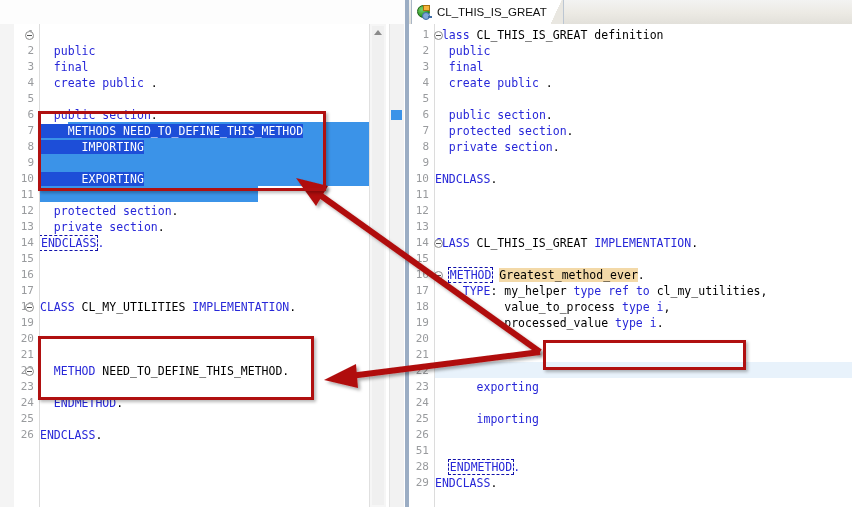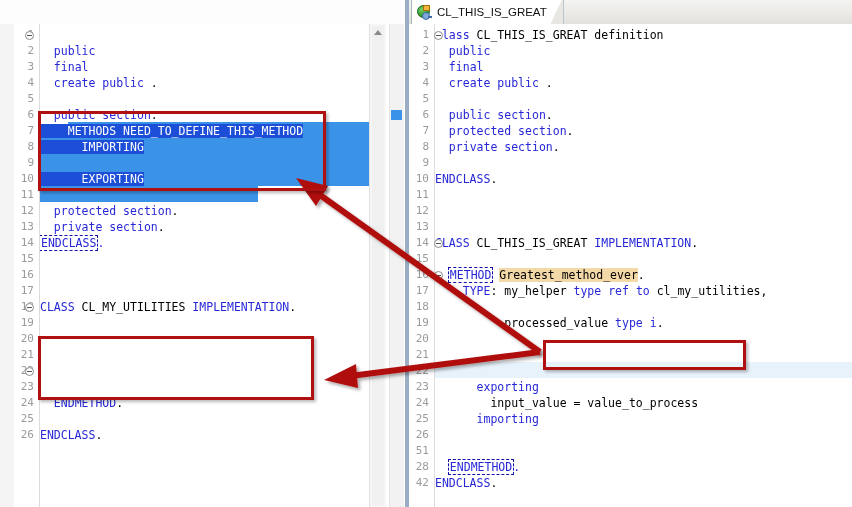--- a/index.html
+++ b/index.html
@@ -142,20 +142,21 @@
           <div class="cl" style="top: 180px;">  <span class="kw">protected</span> <span class="kw">section</span>.</div>
           <div class="cl" style="top: 196px;">  <span class="kw">private</span> <span class="kw">section</span>.</div>
           <div class="cl" style="top: 212px;"><span class="kw boxdash">ENDCLASS</span><span class="kw">.</span></div>
           <div class="cl" style="top: 228px;"></div>
           <div class="cl" style="top: 244px;"></div>
           <div class="cl" style="top: 260px;"></div>
           <div class="cl" style="top: 276px;"><span class="kw">CLASS</span> <span class="pl">CL_MY_UTILITIES</span> <span class="kw">IMPLEMENTATION</span>.</div>
           <div class="cl" style="top: 292px;"></div>
           <div class="cl" style="top: 308px;"></div>
           <div class="cl" style="top: 324px;"></div>
+          <div class="cl" style="top: 340px;">  <span class="kw">METHOD</span> <span class="pl">NEED_TO_DEFINE_THIS_METHOD</span>.</div>
           <div class="cl" style="top: 356px;"></div>
           <div class="cl" style="top: 372px;">  <span class="kw">ENDMETHOD</span>.</div>
           <div class="cl" style="top: 388px;"></div>
           <div class="cl" style="top: 404px;"><span class="kw">ENDCLASS</span>.</div>
         </div>
     <div class="fold" style="top: 7px; left: 25px;"></div>
         <div class="fold" style="top: 279px; left: 25px;"></div>
         <div class="fold" style="top: 343px; left: 25px;"></div>
       </div>
 
@@ -205,46 +206,46 @@
           <div class="gutter-line" style="top: 292px;">19</div>
           <div class="gutter-line" style="top: 308px;">20</div>
           <div class="gutter-line" style="top: 324px;">21</div>
           <div class="gutter-line" style="top: 340px;">22</div>
           <div class="gutter-line" style="top: 356px;">23</div>
           <div class="gutter-line" style="top: 372px;">24</div>
           <div class="gutter-line" style="top: 388px;">25</div>
           <div class="gutter-line" style="top: 404px;">26</div>
           <div class="gutter-line" style="top: 420px;">51</div>
           <div class="gutter-line" style="top: 436px;">28</div>
-          <div class="gutter-line" style="top: 452px;">42</div>
+          <div class="gutter-line" style="top: 452px;">29</div>
         </div>
       <div class="sep" style="left:25px;"></div>
       <div class="code" style="left:26px;right:0;">
           <div class="curline" style="top: 338px; height: 16px;"></div>
           <div class="cl" style="top: 4px;"><span class="kw">class</span> <span class="pl">CL_THIS_IS_GREAT</span> <span class="pl">definition</span></div>
           <div class="cl" style="top: 20px;">  <span class="kw">public</span></div>
           <div class="cl" style="top: 36px;">  <span class="kw">final</span></div>
           <div class="cl" style="top: 52px;">  <span class="kw">create</span> <span class="kw">public</span> .</div>
           <div class="cl" style="top: 68px;"></div>
           <div class="cl" style="top: 84px;">  <span class="kw">public</span> <span class="kw">section</span>.</div>
           <div class="cl" style="top: 100px;">  <span class="kw">protected</span> <span class="kw">section</span>.</div>
           <div class="cl" style="top: 116px;">  <span class="kw">private</span> <span class="kw">section</span>.</div>
           <div class="cl" style="top: 148px;"><span class="kw">ENDCLASS</span>.</div>
           <div class="cl" style="top: 164px;"></div>
           <div class="cl" style="top: 180px;"></div>
           <div class="cl" style="top: 196px;"></div>
           <div class="cl" style="top: 212px;"><span class="kw">CLASS</span> <span class="pl">CL_THIS_IS_GREAT</span> <span class="kw">IMPLEMENTATION</span>.</div>
           <div class="cl" style="top: 228px;"></div>
           <div class="cl" style="top: 244px;">  <span class="kw boxdash">METHOD</span> <span class="pl occ">Greatest_method_ever</span>.</div>
           <div class="cl" style="top: 260px;">    <span class="kw">TYPE</span>: <span class="pl">my_helper</span> <span class="kw">type</span> <span class="kw">ref</span> <span class="kw">to</span> <span class="pl">cl_my_utilities</span>,</div>
+          <div class="cl" style="top: 276px;">          <span class="pl">value_to_process</span> <span class="kw">type</span> <span class="kw">i</span>,</div>
           <div class="cl" style="top: 292px;">          <span class="pl">processed_value</span> <span class="kw">type</span> <span class="kw">i</span>.</div>
           <div class="cl" style="top: 308px;"></div>
           <div class="cl" style="top: 324px;"></div>
           <div class="cl" style="top: 356px;">      <span class="kw">exporting</span></div>
-          <div class="cl" style="top: 372px;">        <span class="pl">input_value</span> = <span class="pl">value_to_process</span></div>
           <div class="cl" style="top: 388px;">      <span class="kw">importing</span></div>
           <div class="cl" style="top: 420px;"></div>
           <div class="cl" style="top: 436px;">  <span class="kw boxdash">ENDMETHOD</span><span class="kw">.</span></div>
           <div class="cl" style="top: 452px;"><span class="kw">ENDCLASS</span>.</div>
         </div>
     <div class="fold" style="top: 7px; left: 25px;"></div>
         <div class="fold" style="top: 215px; left: 25px;"></div>
         <div class="fold" style="top: 247px; left: 25px;"></div>
       </div>
   </div>

